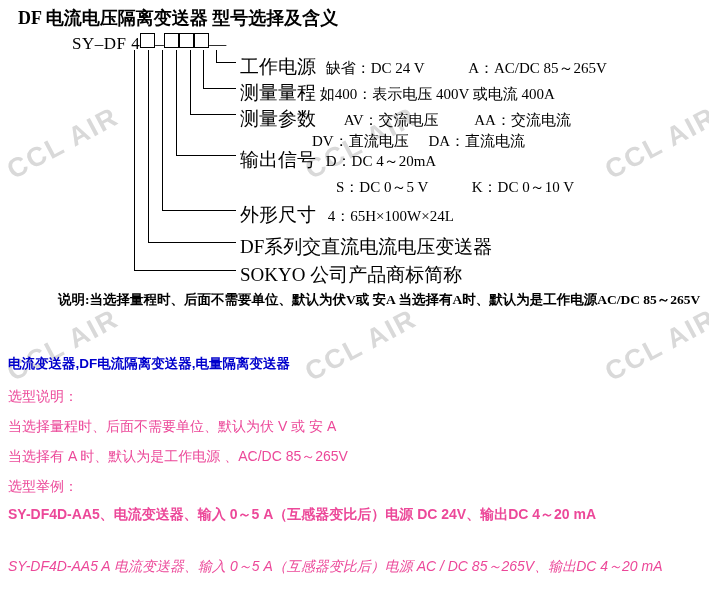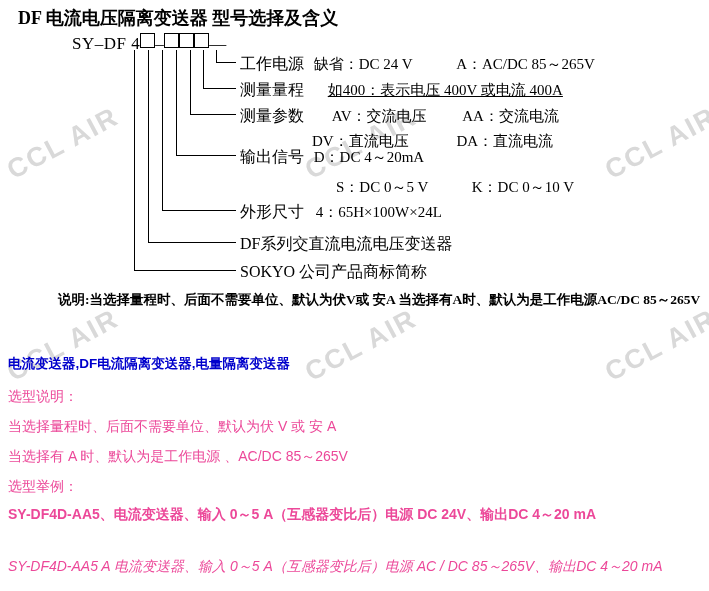--- a/index.html
+++ b/index.html
@@ -82,21 +82,21 @@
     background: #000;
   }
 
   
   .ann {
     position: absolute;
     font-size: 15px;
     white-space: nowrap;
     font-family: "Liberation Serif", serif;
   }
-  .ann .lbl { font-size: 16px; }
+  .ann .lbl { font-size: 19px; }
   .ann .val { font-size: 15px; }
 
   .note-line {
     position: absolute;
     left: 58px;
     top: 291px;
     font-size: 13.5px;
     font-weight: bold;
     white-space: nowrap;
     font-family: "Liberation Serif", serif;
@@ -168,32 +168,32 @@
   <div class="hline" style="left:134px; top:270px; width:102px;"></div>
 
   <div class="ann" style="left:240px; top:54px;">
     <span class="lbl">工作电源</span>
     <span class="val" style="margin-left:6px;">缺省：DC 24 V</span>
     <span class="val" style="margin-left:40px;">A：AC/DC 85～265V</span>
   </div>
 
   <div class="ann" style="left:240px; top:80px;">
     <span class="lbl">测量量程</span>
-    <span class="val" style="margin-left:20px;text-decoration:underline;">如400：表示电压 400V 或电流 400A</span>
+    <span class="val" style="margin-left:0;">如400：表示电压 400V 或电流 400A</span>
   </div>
 
   <div class="ann" style="left:240px; top:106px;">
     <span class="lbl">测量参数</span>
     <span class="val" style="margin-left:24px;">AV：交流电压</span>
     <span class="val" style="margin-left:32px;">AA：交流电流</span>
   </div>
 
   <div class="ann" style="left:312px; top:132px;">
     <span class="val">DV：直流电压</span>
-    <span class="val" style="margin-left:44px;font-family:Liberation Serif, serif;">DA：直流电流</span>
+    <span class="val" style="margin-left:16px;font-family:Liberation Serif, serif;">DA：直流电流</span>
   </div>
 
   <div class="ann" style="left:240px; top:147px;">
     <span class="lbl">输出信号</span>
     <span class="val" style="margin-left:6px;">D：DC 4～20mA</span>
   </div>
 
   <div class="ann" style="left:336px; top:178px;">
     <span class="val">S：DC 0～5 V</span>
     <span class="val" style="margin-left:40px;">K：DC 0～10 V</span>

